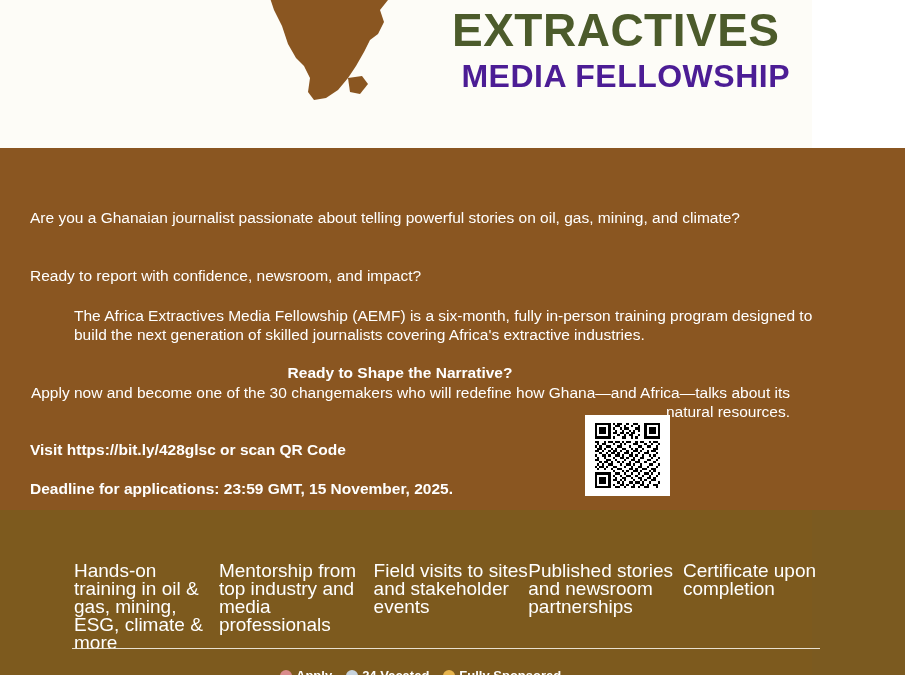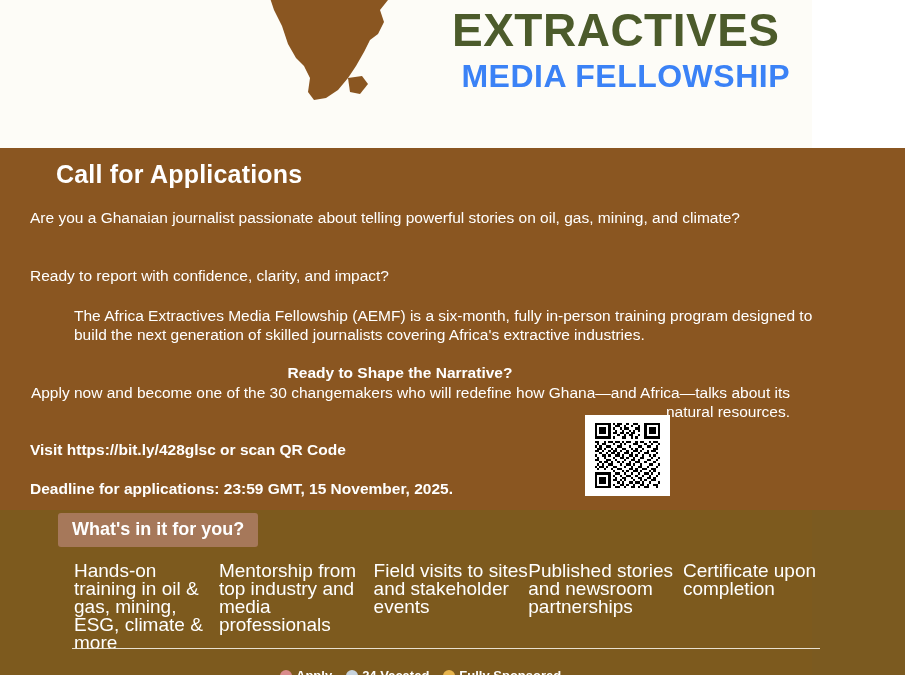--- a/index.html
+++ b/index.html
@@ -48,21 +48,21 @@
     font-size: 46px;
     font-weight: bold;
     color: #4c5b2b;
     letter-spacing: 0.5px;
     line-height: 52px;
     white-space: nowrap;
   }
   .logo-line2 {
     font-size: 32px;
     font-weight: bold;
-    color: #3b82f6;
+    color: #4c1d95;
     letter-spacing: 0.5px;
     line-height: 40px;
     white-space: nowrap;
     text-align: right;
     width: 338px;
   }
 
   
   .body-band {
     position: absolute;
@@ -208,24 +208,23 @@
     <div class="logo-text">
       <div class="logo-line1">EXTRACTIVES</div>
       <div class="logo-line2">MEDIA FELLOWSHIP</div>
     </div>
 
   </div>
 </div>
 
 <div class="body-band">
 
-  <div class="section-title">Call for Applications</div>
 
   <div class="para p1">Are you a Ghanaian journalist passionate about telling powerful stories on oil, gas, mining, and climate?</div>
-  <div class="para p2">Ready to report with confidence, clarity, and impact?</div>
+  <div class="para p2">Ready to report with confidence, newsroom, and impact?</div>
   <div class="para p3">The Africa Extractives Media Fellowship (AEMF) is a six-month, fully in-person training program designed to build the next generation of skilled journalists covering Africa's extractive industries.</div>
 
   <div class="para bold p4label">Ready to Shape the Narrative?</div>
   <div class="para p4">Apply now and become one of the 30 changemakers who will redefine how Ghana—and Africa—talks about its natural resources.</div>
 
   <div class="para bold p5">Visit https://bit.ly/428glsc or scan QR Code</div>
   <div class="para bold p6">Deadline for applications: 23:59 GMT, 15 November, 2025.</div>
 
   <div class="qr-box">
     <svg class="qr-inner" viewBox="0 0 29 29" shape-rendering="crispEdges" xmlns="http://www.w3.org/2000/svg">
@@ -448,21 +447,20 @@
           <rect x="27" y="28" width="1" height="1"></rect>
       </g>
     </svg>
   </div>
 
 </div>
 
 <div class="lower-band">
   <div class="lower-band-inner">
 
-    <div class="whats-in-it">What's in it for you?</div>
 
     <div class="benefits">
       <div class="benefit b0">Hands-on training in oil &amp; gas, mining, ESG, climate &amp; more</div>
       <div class="benefit b1">Mentorship from top industry and media professionals</div>
       <div class="benefit b2">Field visits to sites and stakeholder events</div>
       <div class="benefit b3">Published stories and newsroom partnerships</div>
       <div class="benefit b4">Certificate upon completion</div>
     </div>
 
     <div class="divider-line"></div>

